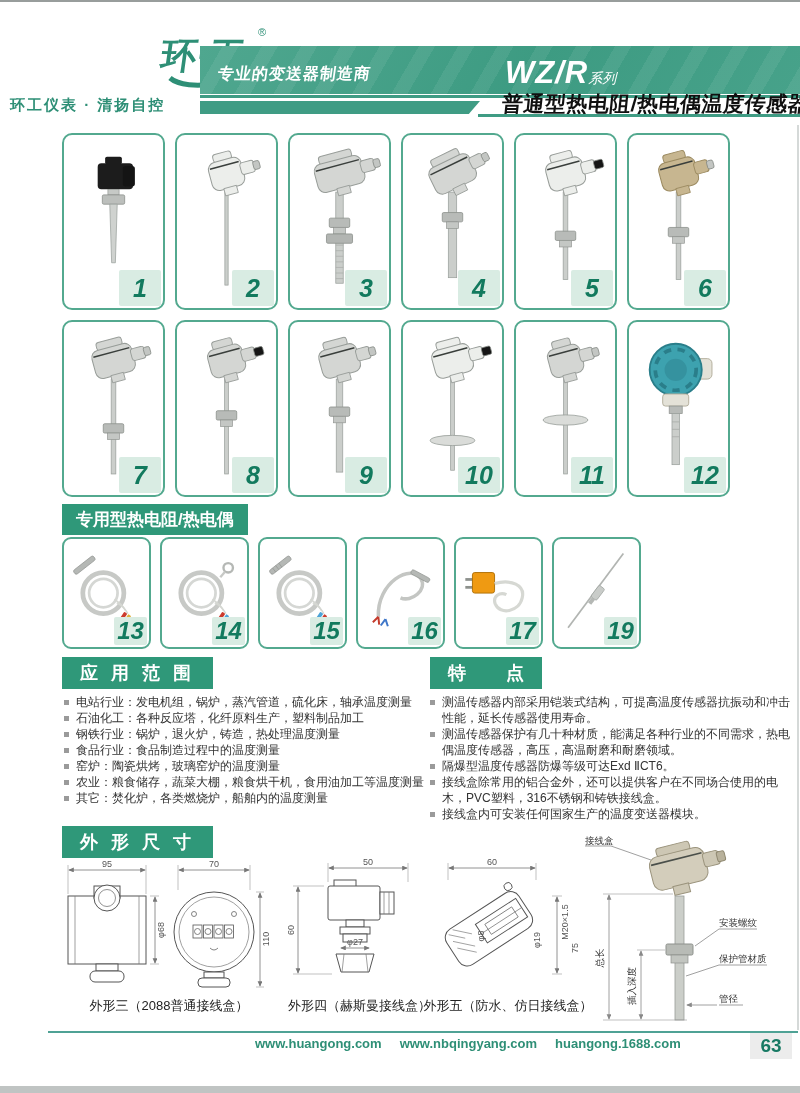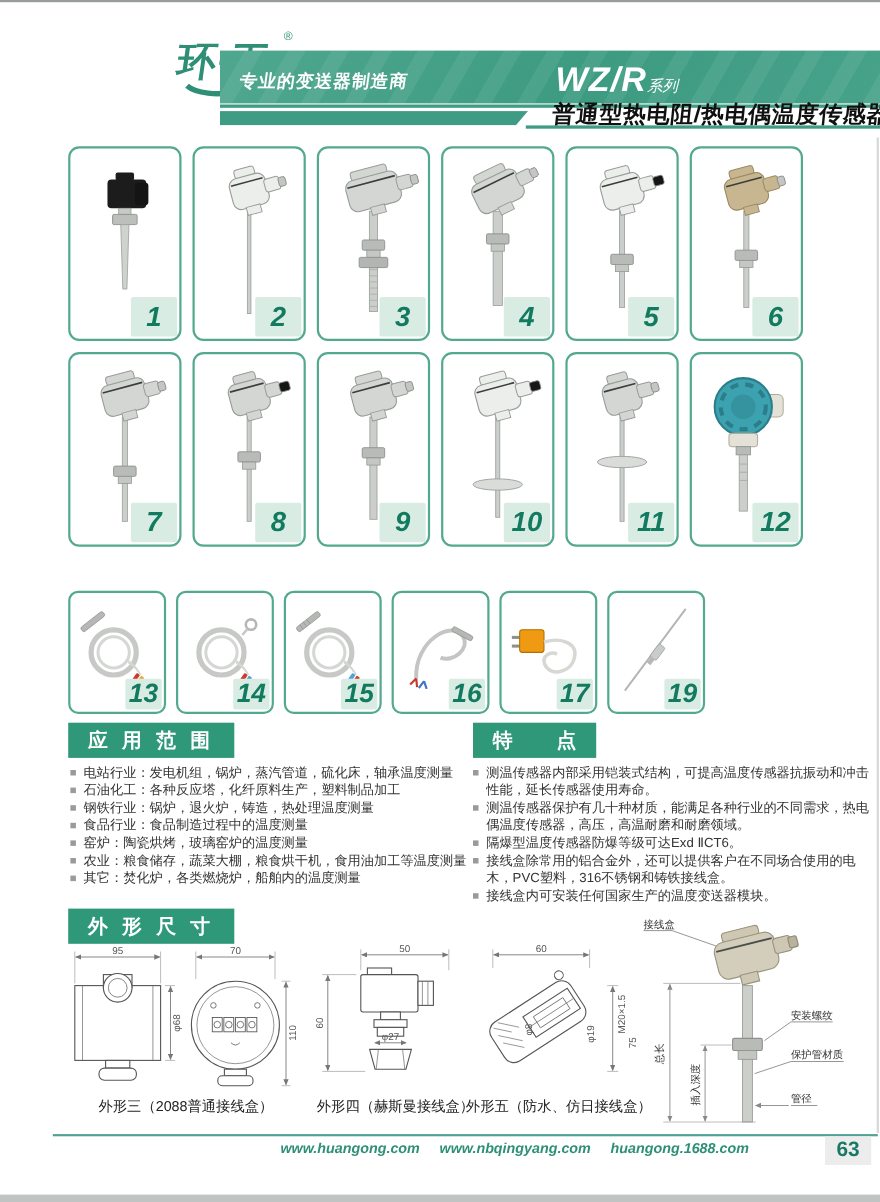--- a/index.html
+++ b/index.html
@@ -68,38 +68,39 @@
   .cap{position:absolute;top:997px;font-size:13px;color:#222;text-align:center;}
   #cap3{left:58px;width:222px;}
   #cap4{left:276px;width:167px;}
   #cap5{left:418px;width:180px;}
   .dt{font-size:9px;fill:#555;}
   .dtc{font-size:9.5px;fill:#333;}
 
   
   .footer-line{position:absolute;left:48px;top:1031px;width:750px;height:2px;background:#4fa295;}
   #urls{position:absolute;left:255px;top:1036px;display:flex;gap:18px;font-weight:bold;
-        font-size:13px;color:#2e8f76;white-space:nowrap;font-style:italic;}
+        font-size:13px;color:#2e8f76;white-space:nowrap;}
   .page-num{position:absolute;right:8px;top:1033px;width:42px;height:26px;background:#ececec;
             color:#187a64;font-weight:bold;font-size:19px;display:flex;align-items:center;
             justify-content:center;}
 </style>
 </head>
 <body>
 
 <div class="page">
   <div class="hair-top"></div>
 
   <div class="logo-wrap">
     <svg viewBox="0 0 118 74">
       <path d="M12,56 C28,70 90,64 100,32" stroke="#2e8f76" stroke-width="5" fill="none"></path>
       <text x="8" y="46" font-size="36" font-weight="bold" fill="#2e8f76" transform="skewX(-8)">环·工</text>
       <text x="100" y="14" font-size="11" fill="#2e8f76">®</text>
     </svg>
   </div>
+  <div class="tagline">环工仪表 · 清扬自控</div>
 
   <div class="band1">
     <span class="slogan">专业的变送器制造商</span>
     <span class="series">
       <span class="s-main">WZ/R</span><span class="s-suf">系列</span>
     </span>
   </div>
   <div class="thin-stripe"></div>
   <div class="band2"></div>
   <div class="page-title">普通型热电阻/热电偶温度传感器</div>
@@ -292,20 +293,21 @@
             <rect x="33" y="66" width="28" height="13" rx="3" fill="#e4e2d8" stroke="#b0ab99"></rect>
             <rect x="40" y="79" width="14" height="8" fill="#b8bbb8" stroke="#8f938f" stroke-width="0.8"></rect>
             <rect x="43" y="87" width="8" height="55" fill="#cbcecb" stroke="#9aa09c" stroke-width="0.8"></rect>
             <line x1="43" y1="96" x2="51" y2="96" stroke="#a6a9a6" stroke-width="0.8"></line>
             <line x1="43" y1="104" x2="51" y2="104" stroke="#a6a9a6" stroke-width="0.8"></line>
             <line x1="43" y1="112" x2="51" y2="112" stroke="#a6a9a6" stroke-width="0.8"></line>
           </svg></div>
         <div class="badge">12</div>
       </div>
     </div>
+  <div class="sec-hd" id="special-hd">专用型热电阻/热电偶</div>
   <div class="grid" id="special-grid">
       <div class="card sm">
         <div class="photo"><svg viewBox="0 0 100 120">
             <circle cx="46" cy="62" r="26" fill="none" stroke="#c7c9c6" stroke-width="6"></circle>
             <circle cx="46" cy="62" r="18" fill="none" stroke="#c7c9c6" stroke-width="3.5" opacity="0.75"></circle>
             <g transform="rotate(-38 24 26)">
               <rect x="6" y="22" width="32" height="6.5" rx="2.5" fill="#b5b8b5" stroke="#8c908c" stroke-width="0.8"></rect>
             </g>
             <path d="M60,70 q10,6 14,14" fill="none" stroke="#d5d7d2" stroke-width="2"></path>
             <rect x="70" y="86" width="4.5" height="9" rx="1" transform="rotate(35 72 90)" fill="#cc3b2e"></rect>

